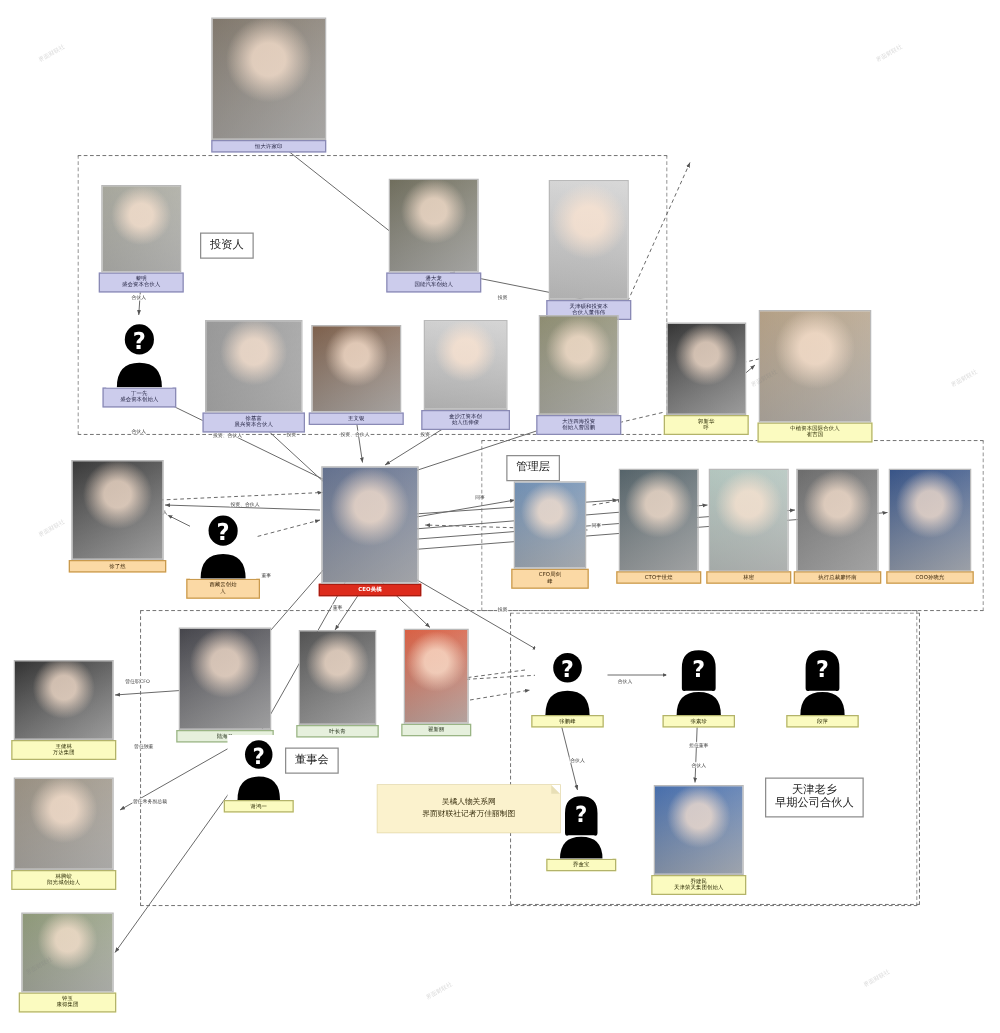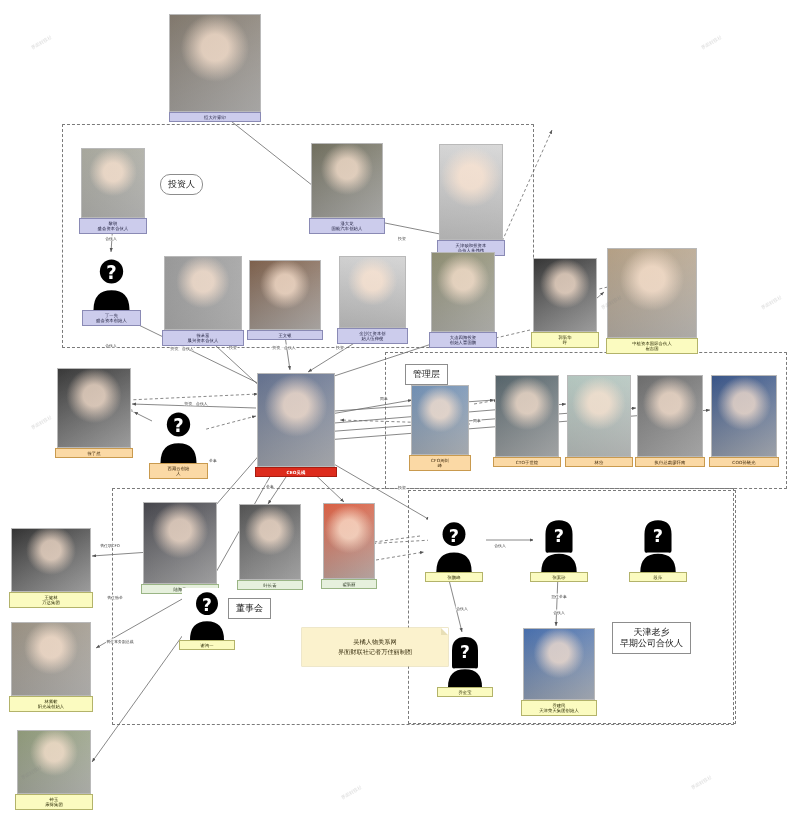--- a/index.html
+++ b/index.html
@@ -106,21 +106,21 @@
       <line x1="530" y1="330" x2="470" y2="344"></line>
       <line x1="552" y1="300" x2="612" y2="286"></line>
       <line x1="330" y1="546" x2="432" y2="540"></line>
       <line x1="420" y1="536" x2="344" y2="546"></line>
       <line x1="500" y1="246" x2="552" y2="130"></line>
       <line x1="376" y1="560" x2="424" y2="552"></line>
     </g>
   </svg>
 
 <div class="group" style="left: 62px; top: 124px; width: 470px; height: 222px;"></div>
-    <div class="grouptitle" style="left: 160px; top: 174px; border-radius: 10px;">投资人</div>
+    <div class="grouptitle" style="left: 160px; top: 186px;">投资人</div>
     <div class="group" style="left: 385px; top: 352px; width: 400px; height: 135px;"></div>
     <div class="grouptitle" style="left: 405px; top: 364px;">管理层</div>
     <div class="group" style="left: 112px; top: 488px; width: 620px; height: 235px;"></div>
     <div class="grouptitle" style="left: 228px; top: 598px;">董事会</div>
     <div class="group" style="left: 408px; top: 490px; width: 326px; height: 232px;"></div>
     <div class="grouptitle" style="left: 612px; top: 622px;">天津老乡
 早期公司合伙人</div>
     <div class="node" style="left: 170px; top: 14px; width: 90px;">
       <div class="photo" style="width: 90px; height: 96px; background: linear-gradient(160deg, rgb(111, 101, 88) 0%, rgb(233, 233, 233) 120%);">
         <div class="shade" style="background: radial-gradient(circle at 50% 34%, rgba(255, 230, 210, 0.72) 0px, rgba(255, 230, 210, 0.72) 17%, rgba(0, 0, 0, 0) 44%), linear-gradient(rgba(255, 255, 255, 0.12), rgba(0, 0, 0, 0.22));"></div>

